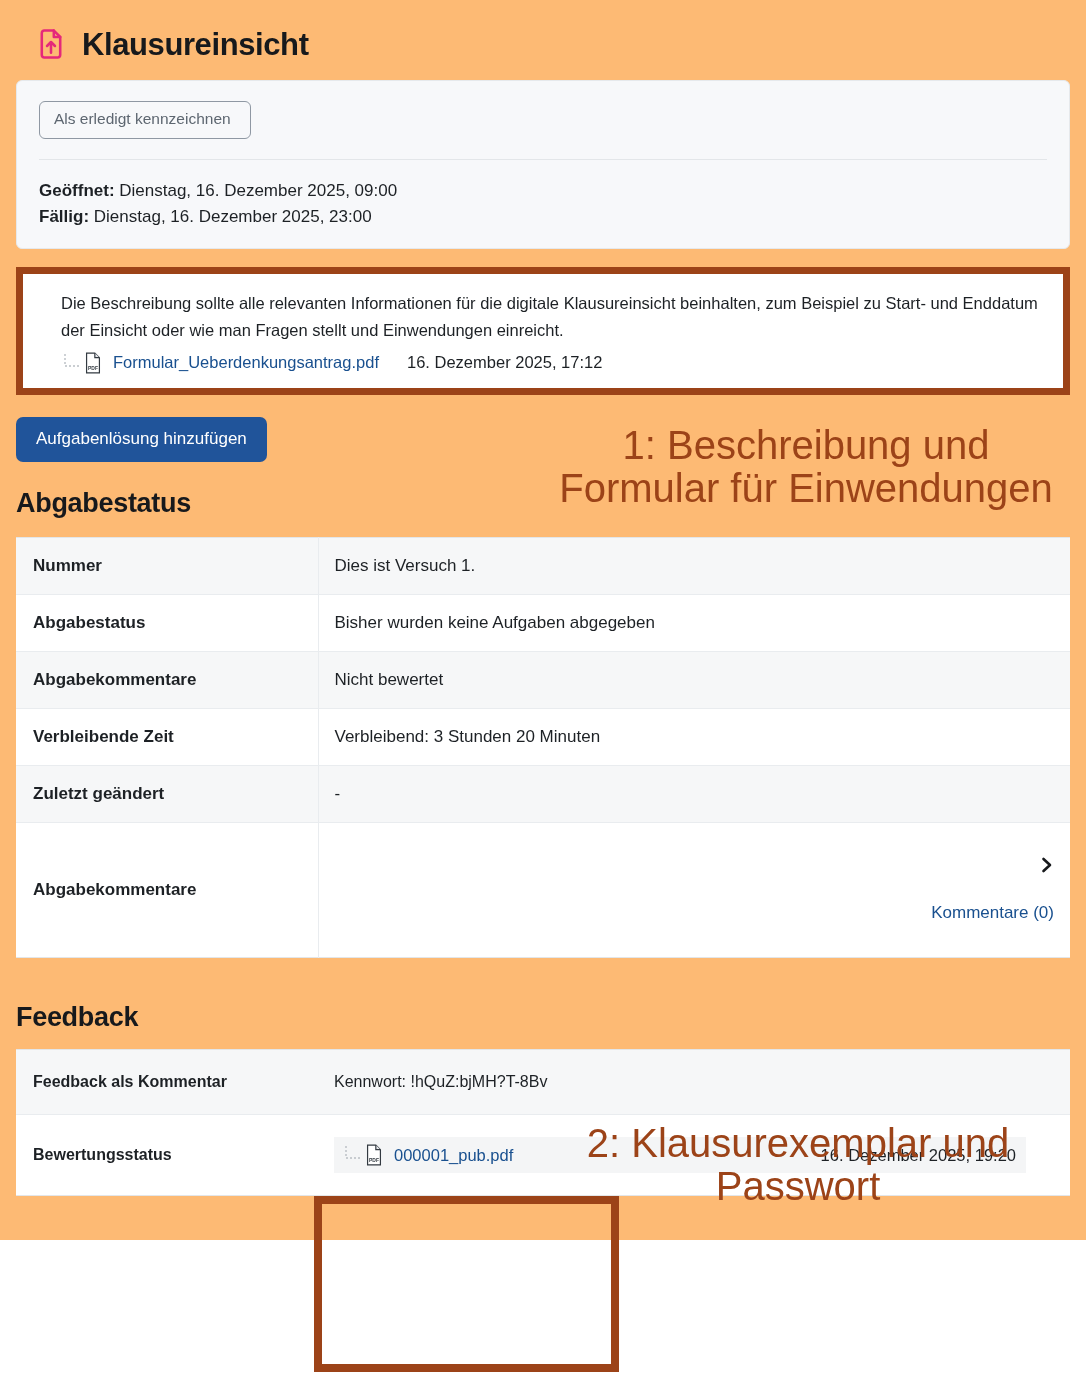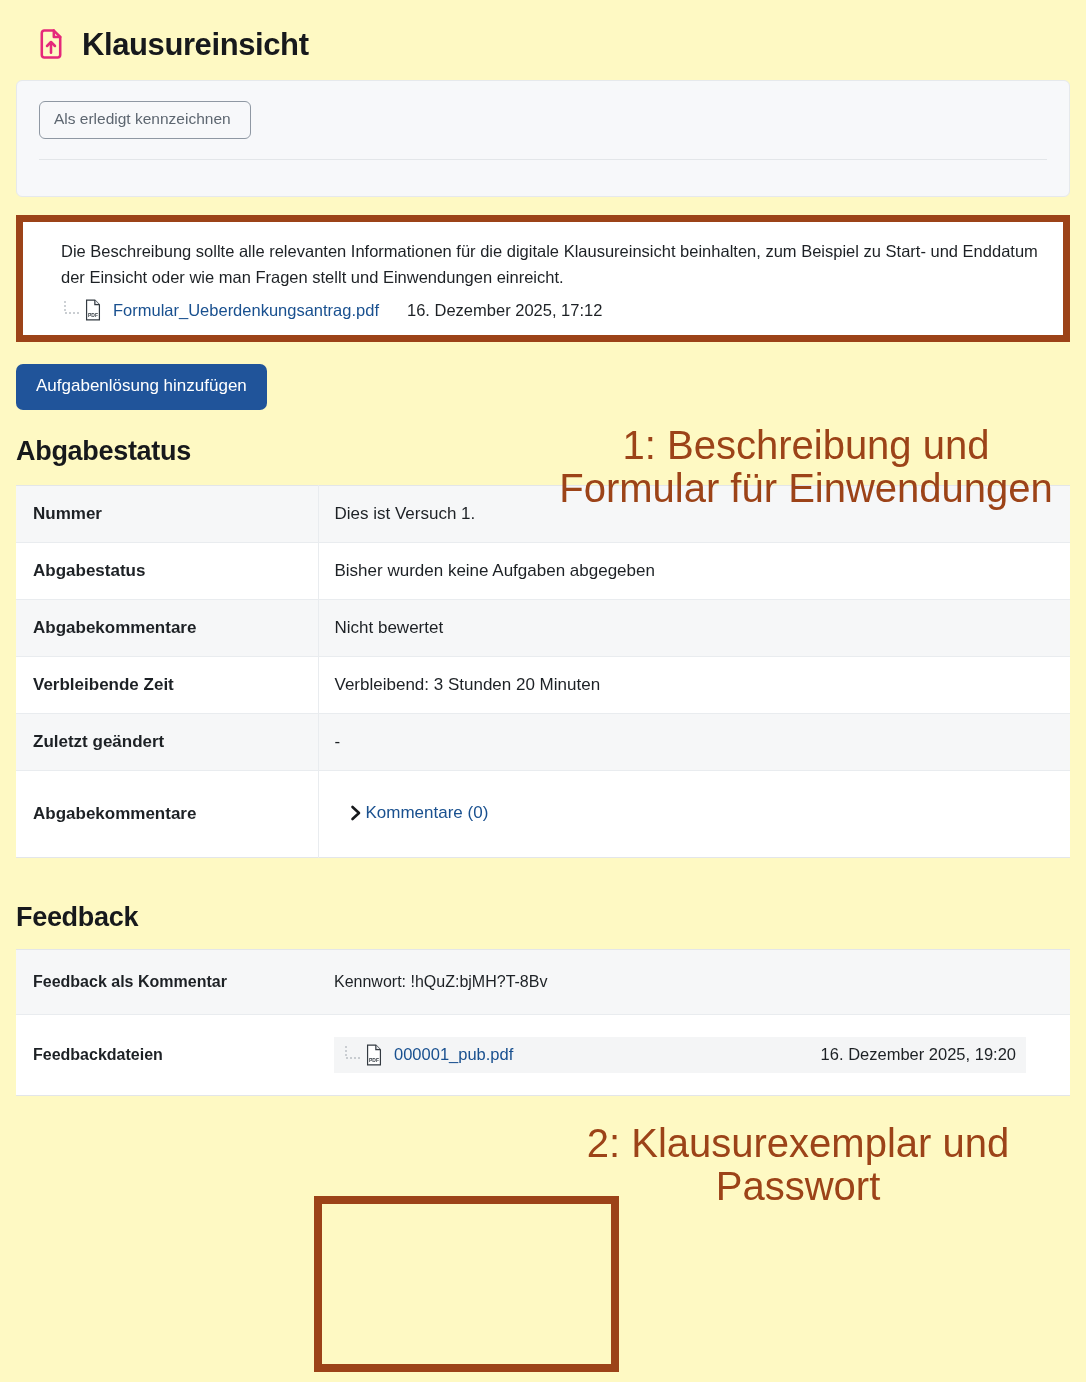--- a/index.html
+++ b/index.html
@@ -8,22 +8,22 @@
     margin: 0; padding: 0;
     width: 1086px; height: 1386px;
     background: #ffffff;
     font-family: "Liberation Sans", "DejaVu Sans", sans-serif;
     color: #1d2125;
     overflow: hidden;
   }
   #page {
     position: relative;
     width: 1086px;
-    height: 1382px;
-    background: #fef9c3;
+    height: 1240px;
+    background: #fdba74;
   }
 
   
   .page-header {
     display: flex;
     align-items: center;
     gap: 14px;
     padding: 18px 0 0 34px;
     height: 70px;
   }
@@ -149,22 +149,23 @@
   .data-table tr:nth-child(even) td { background: #ffffff; }
   .cell-label {
     width: 302px;
     font-weight: bold;
     color: #1d2125;
     border-right: 1px solid #e9ecef;
     padding-left: 17px !important;
   }
   .cell-value { color: #1d2125; }
   .comments-toggle {
-    display: flex; align-items: flex-end; gap: 3px;
+    display: flex; align-items: flex-end; gap: 28px;
     padding: 14px 0 16px 14px;
+    flex-direction: column;
   }
   .chevron { width: 14px; height: 20px; display:block; flex: 0 0 14px; }
   .comments-link { color: #19508f; text-decoration: none; cursor: pointer; font-size: 17px; }
 
   
   #feedback-table { margin-top: 16px; }
   #feedback-table td { padding-top: 22px; padding-bottom: 22px; }
   #feedback-table .cell-label { border-right: 0; font-size: 16px; }
   .fb-comment-text { font-size: 16px; color: #1d2125; }
   .fb-file-row {
@@ -203,20 +204,28 @@
         <path d="M12 18.2v-7.4"></path>
         <path d="M9.2 13.4 12 10.6l2.8 2.8"></path>
       </svg>
     </span>
     <h1 class="page-title">Klausureinsicht</h1>
   </div>
 
   <div class="activity-card">
     <button class="completion-btn">Als erledigt kennzeichnen</button>
     <hr class="card-divider">
+    <div class="dates">
+      <div>
+        <span class="lbl">Geöffnet:</span><span> Dienstag, 16. Dezember 2025, 09:00</span>
+      </div>
+      <div>
+        <span class="lbl">Fällig:</span><span> Dienstag, 16. Dezember 2025, 23:00</span>
+      </div>
+    </div>
   </div>
 
   <div class="desc-box">
     <p class="desc-text">Die Beschreibung sollte alle relevanten Informationen für die digitale Klausureinsicht beinhalten, zum Beispiel zu Start- und Enddatum der Einsicht oder wie man Fragen stellt und Einwendungen einreicht.</p>
     <div class="file-line">
       <span class="tree-stub">
         <svg class="tree-stub" viewBox="0 0 22 20" aria-hidden="true">
           <path d="M4 1 V13 H18" fill="none" stroke="#b9bec4" stroke-width="1.4" stroke-dasharray="2 2"></path>
         </svg>
       </span>
@@ -282,21 +291,21 @@
 
   <table class="data-table" id="feedback-table">
     <tbody>
       <tr>
         <td class="cell-label">Feedback als Kommentar</td>
         <td class="cell-value">
           <span class="fb-comment-text">Kennwort: !hQuZ:bjMH?T-8Bv</span>
         </td>
       </tr>
       <tr>
-        <td class="cell-label">Feedbackdateien</td>
+        <td class="cell-label">Bewertungsstatus</td>
         <td class="cell-value">
           <span class="fb-file-row">
             <span class="tree-stub">
               <svg class="tree-stub" viewBox="0 0 22 20" aria-hidden="true">
                 <path d="M4 1 V13 H18" fill="none" stroke="#b9bec4" stroke-width="1.4" stroke-dasharray="2 2"></path>
               </svg>
             </span>
             <span class="pdf-ico">
               <svg class="pdf-ico" viewBox="0 0 20 24" aria-hidden="true">
                 <path d="M3 1.2h9l5 5v16.6H3z" fill="#ffffff" stroke="#333a41" stroke-width="1.3"></path>

